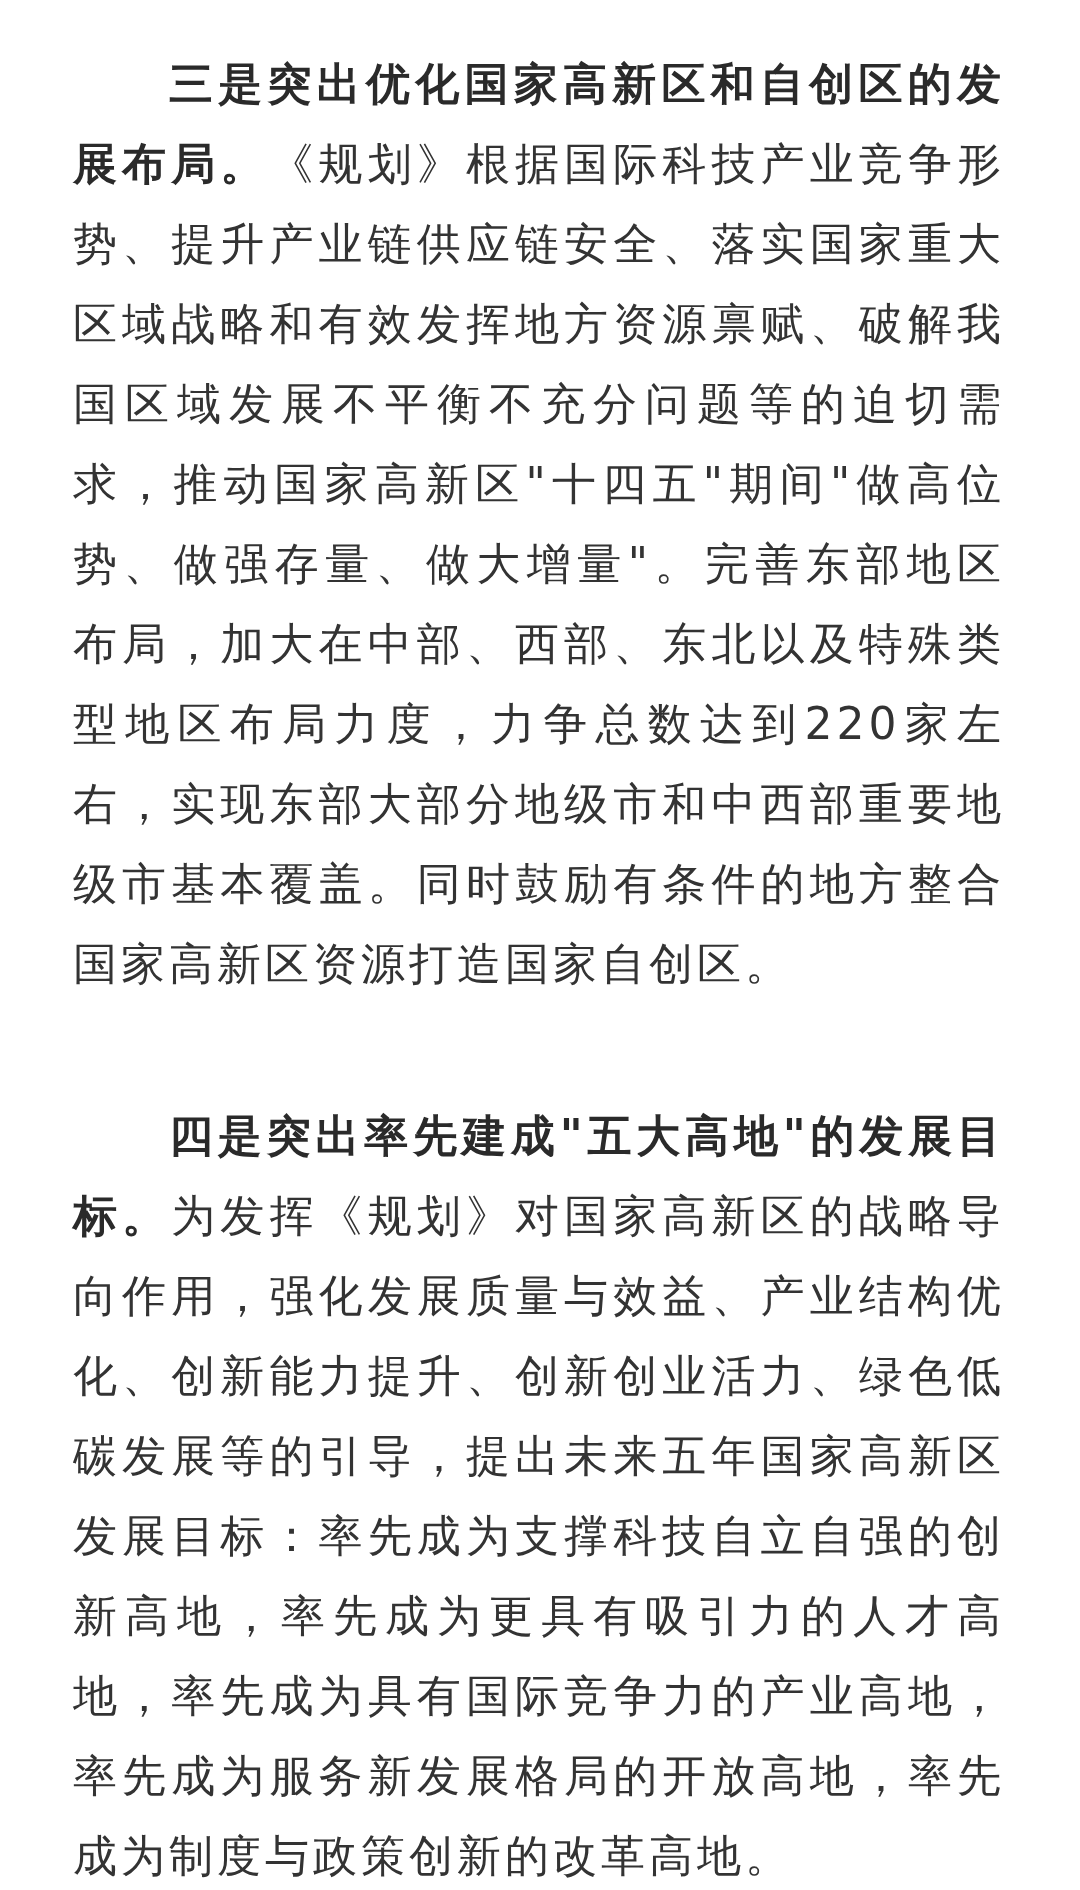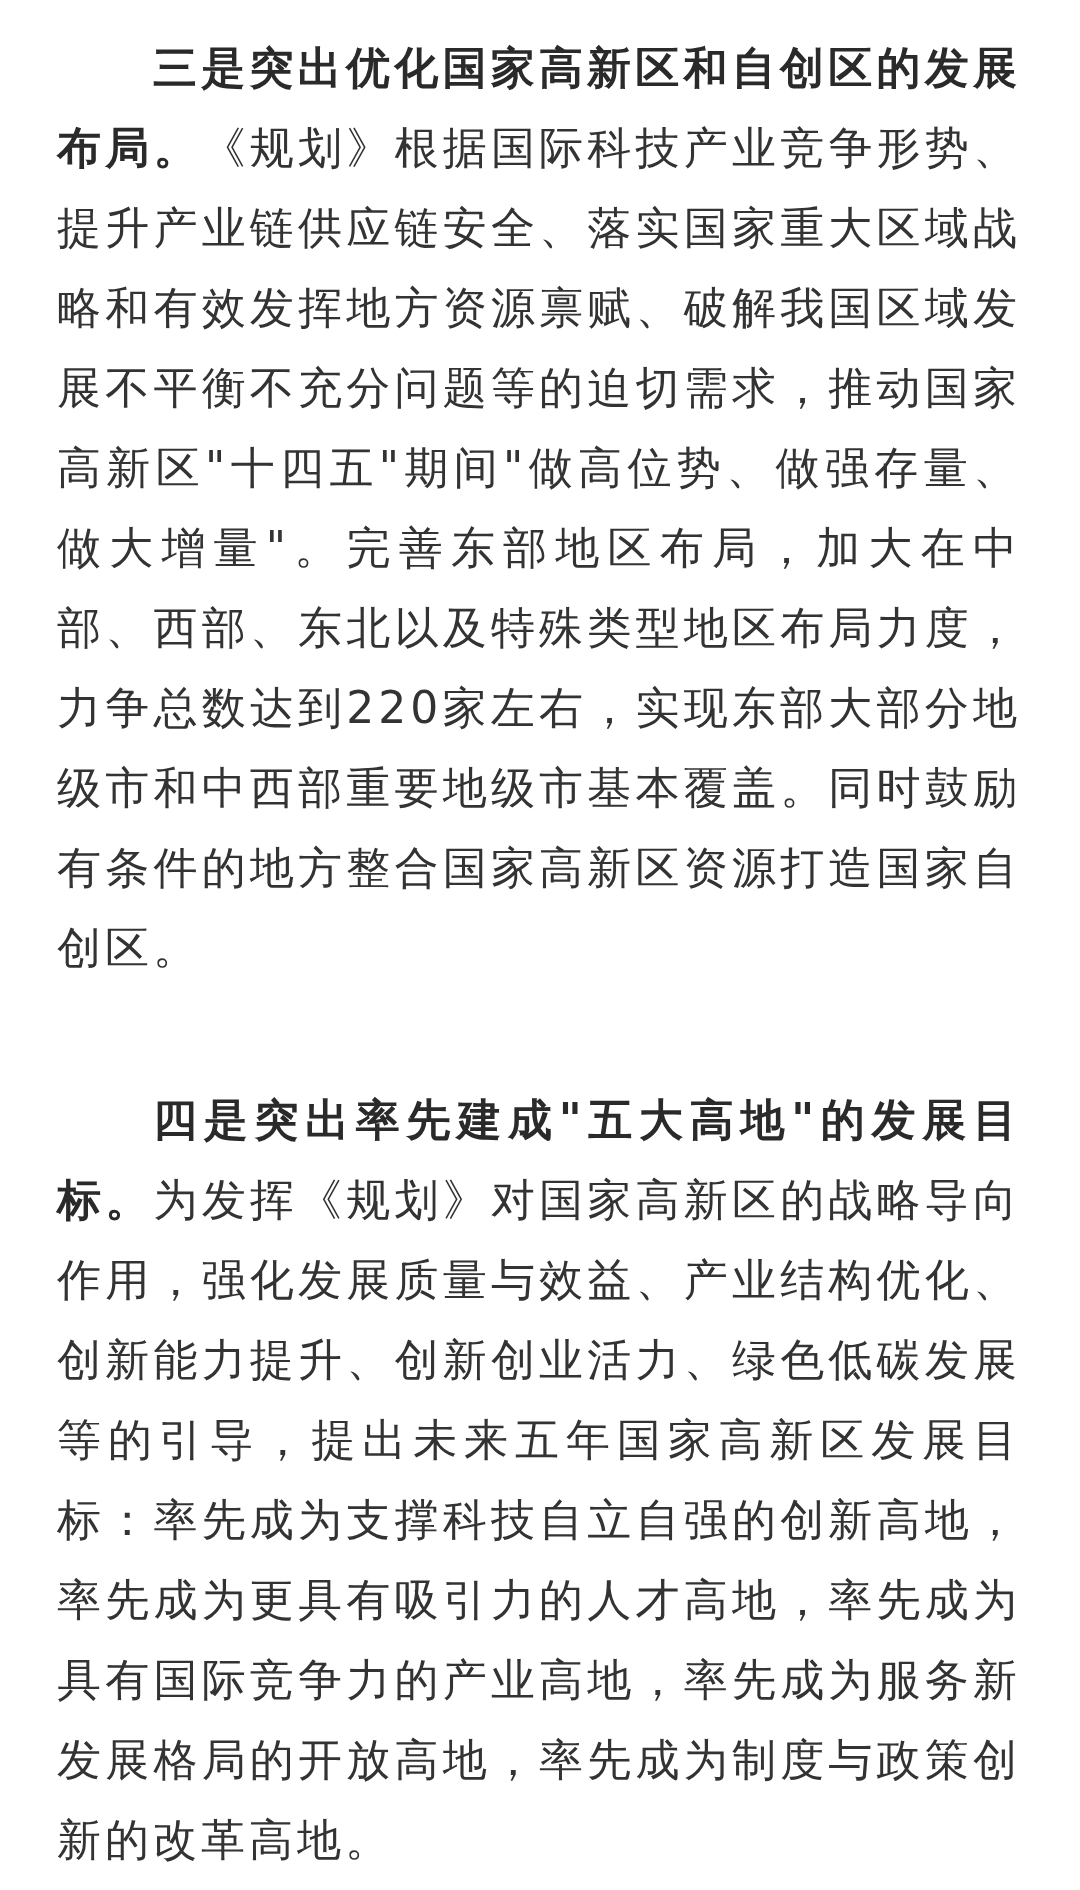--- a/index.html
+++ b/index.html
@@ -18,21 +18,21 @@
     left: 57px;
     top: 28px;
     width: 964px;
     font-family: "DejaVu Sans", "Liberation Sans", sans-serif;
     color: #333333;
     font-size: 44px;
     letter-spacing: 4px;
     line-height: 80px;
   }
   .para {
-    margin: 0;
+    margin: 16px;
     text-indent: 96px;
     text-align: justify;
     word-break: break-all;
   }
   .para + .para {
     margin-top: 92px;
   }
   .lead {
     font-weight: bold;
     color: #2a2a2a;

